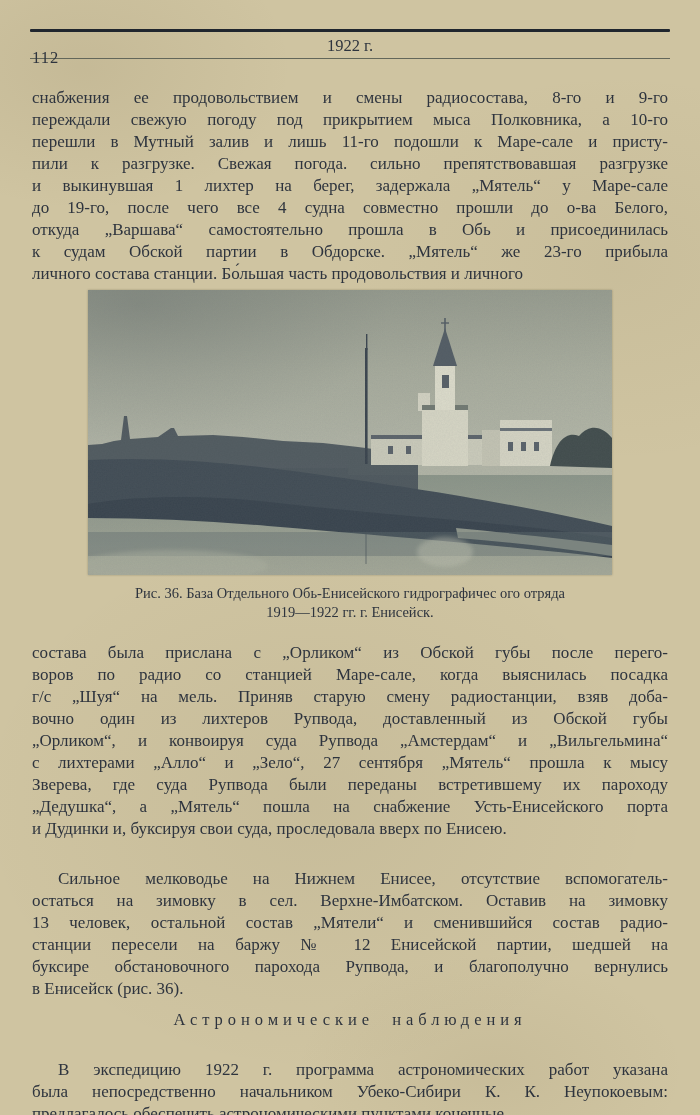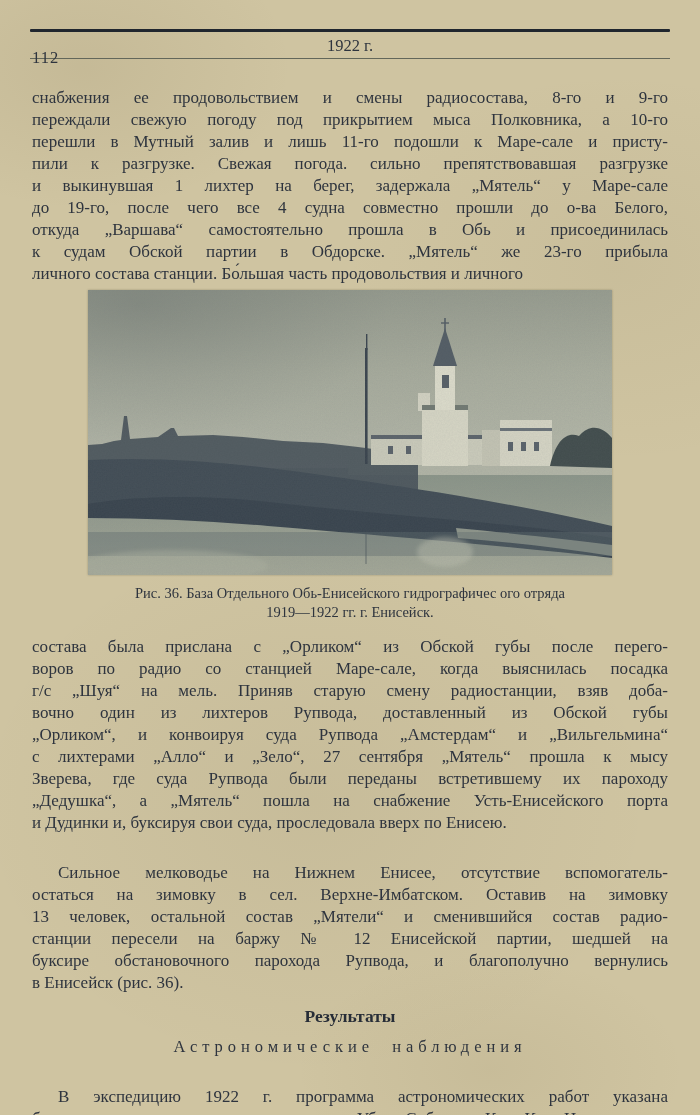--- a/index.html
+++ b/index.html
@@ -20,21 +20,21 @@
   .page-num{position:absolute;left:0;top:12px;letter-spacing:1px;}
   .run-title{position:absolute;left:50%;top:0;transform:translateX(-50%);}
   .rule-thin{height:1px;background:#63675a;margin:2px 30px 0 30px;}
   main{margin:10px 32px 0 32px;width:636px;}
   .para{font-size:17px;margin-top:28px;}
   .jline{line-height:22px;height:22px;text-align:justify;text-align-last:justify;overflow:hidden;}
   .jline.lastline{text-align-last:left;}
   .indent .jline:first-child{text-indent:26px;}
   figure{margin:5px 0 0 0;padding:0;}
   .photo-wrap{width:524px;height:285px;margin:0 auto;overflow:hidden;box-shadow:0 0 2px rgba(60,55,35,.35);}
-  figcaption{margin-top:9px;margin-bottom:14px;text-align:center;font-size:14.5px;line-height:19px;color:#2e343e;}
+  figcaption{margin-top:9px;margin-bottom:20px;text-align:center;font-size:14.5px;line-height:19px;color:#2e343e;}
   .h-results{margin:11px 0 0 0;text-align:center;font-size:17.5px;font-weight:bold;line-height:22px;color:#272d37;}
   .h-astro{margin:9px 0 7px 0;text-align:center;font-size:16.5px;font-weight:normal;letter-spacing:.30em;word-spacing:.55em;line-height:22px;font-family:Liberation Serif, serif;}
   .p2{margin-top:0;}
 </style>
 </head>
 <body>
 
 <div class="page">
 
   <header>
@@ -154,21 +154,20 @@
 
     <div class="para indent">
         <div class="jline">Сильное мелководье на Нижнем Енисее, отсутствие вспомогатель-</div>
         <div class="jline">остаться на зимовку в сел. Верхне-Имбатском. Оставив на зимовку</div>
         <div class="jline">13 человек, остальной состав „Мятели“ и сменившийся состав радио-</div>
         <div class="jline">станции пересели на баржу № 12 Енисейской партии, шедшей на</div>
         <div class="jline">буксире обстановочного парохода Рупвода, и благополучно вернулись</div>
         <div class="jline lastline">в Енисейск (рис. 36).</div>
       </div>
 
-    <h3 class="h-results">Результаты</h3>
 
     <h3 class="h-astro">Астрономические наблюдения</h3>
 
     <div class="para indent">
         <div class="jline">В экспедицию 1922 г. программа астрономических работ указана</div>
         <div class="jline">была непосредственно начальником Убеко-Сибири К. К. Неупокоевым:</div>
         <div class="jline lastline">предлагалось обеспечить астрономическими пунктами конечные</div>
       </div>
 
   </main>

